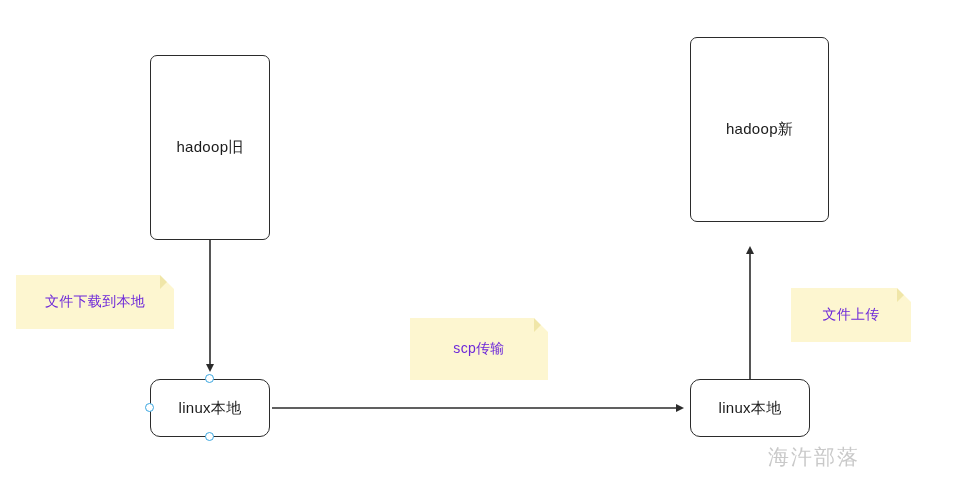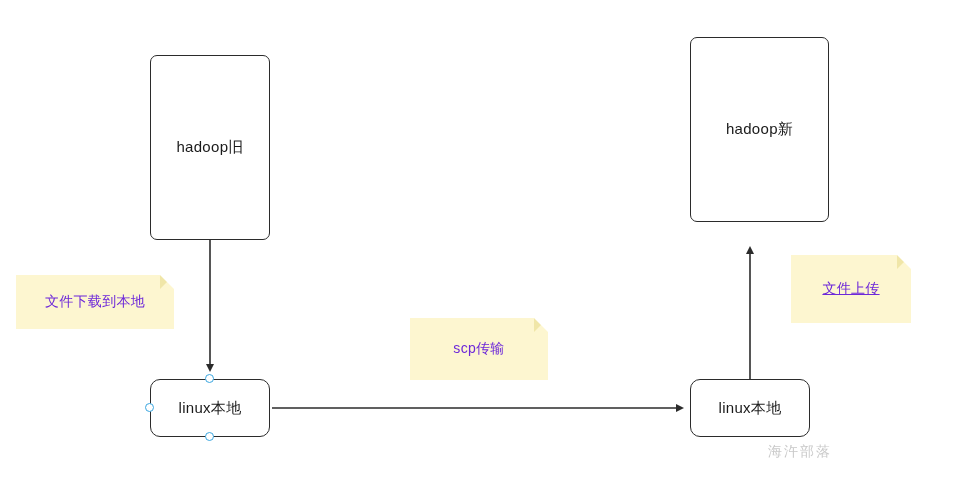--- a/index.html
+++ b/index.html
@@ -75,21 +75,21 @@
     width: 9px;
     height: 9px;
     box-sizing: border-box;
     border: 1.5px solid #3aa6e0;
     background: #ffffff;
     border-radius: 50%;
   }
   .watermark {
     position: absolute;
     color: #c9c9c9;
-    font-size: 14px;
+    font-size: 21px;
     letter-spacing: 2px;
     font-family: "DejaVu Sans", sans-serif;
   }
 </style>
 </head>
 <body>
 
 <div id="canvas">
 
   <svg class="edges">
@@ -131,21 +131,21 @@
     <span class="fold-edge"></span>
     <span class="fold"></span>
   </div>
 
   <div class="note" style="left:410px; top:318px; width:138px; height:62px;">
     <span>scp传输</span>
     <span class="fold-edge"></span>
     <span class="fold"></span>
   </div>
 
-  <div class="note" style="left:791px; top:255px; width:120px; height:68px;text-decoration:underline;">
+  <div class="note" style="left:791px; top:288px; width:120px; height:54px;">
     <span>文件上传</span>
     <span class="fold-edge"></span>
     <span class="fold"></span>
   </div>
 
   <div class="watermark" style="left:768px; top:443px;">海汻部落</div>
 
 </div>
 
 </body></html>

